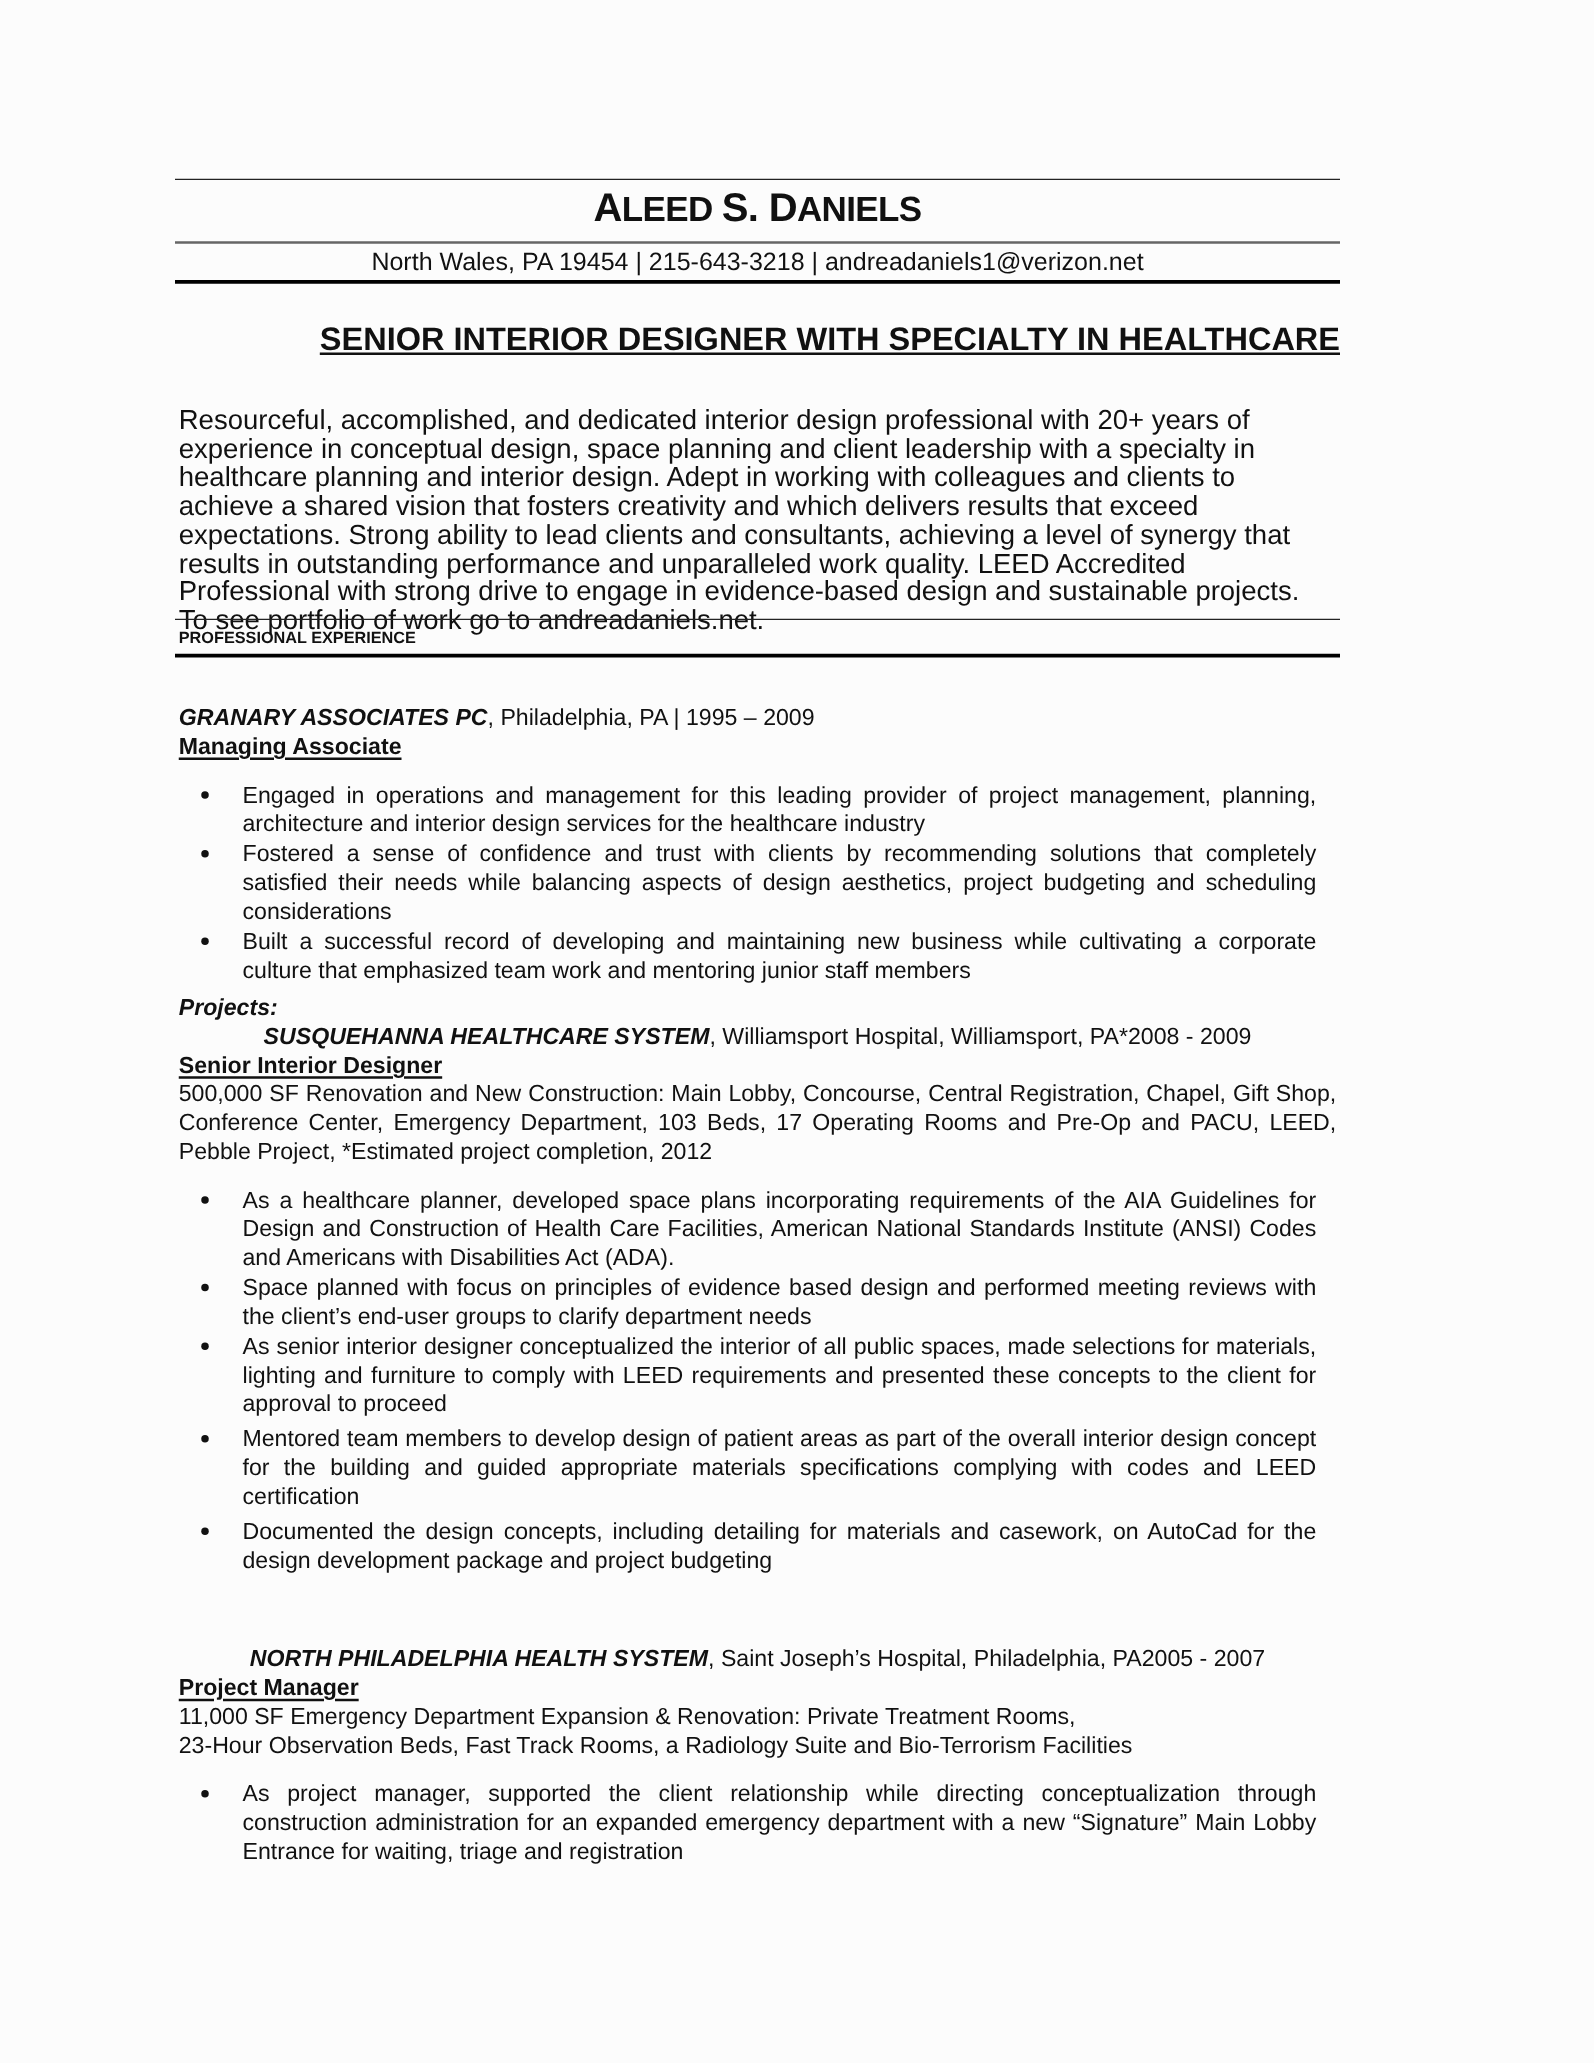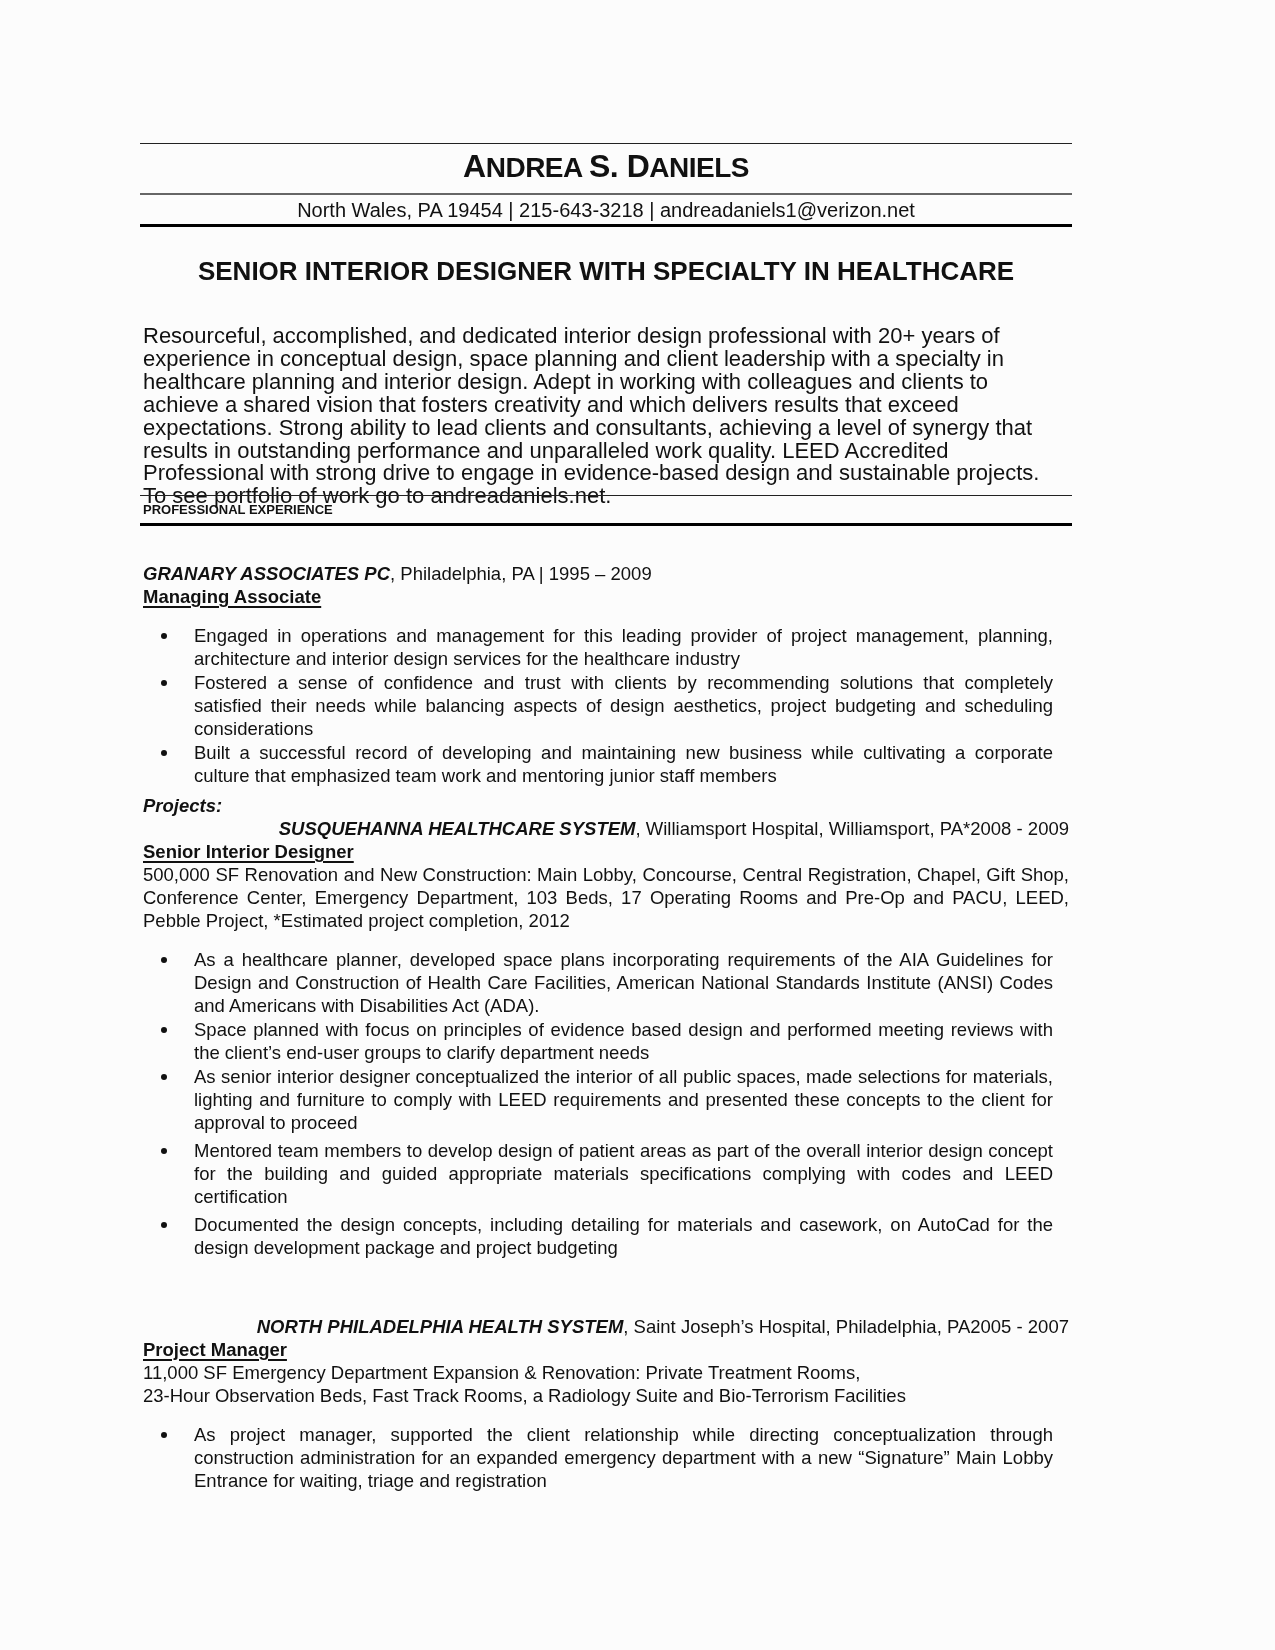--- a/index.html
+++ b/index.html
@@ -14,47 +14,47 @@
   .abs { position: absolute; }
   .name {
     left: 140px; width: 932px; top: 146px; text-align: center;
     font-weight: bold; font-size: 28px; letter-spacing: -0.5px; line-height: 40px;
   }
   .name .cap { font-size: 32px; }
   .contact {
     left: 140px; width: 932px; top: 198px; text-align: center; font-size: 20px; line-height: 24px;
   }
   .headline {
-    left: 140px; width: 932px; top: 254px; text-align: center;
-    font-weight: bold; font-size: 26px; line-height: 34px;
+    left: 140px; width: 932px; top: 254px; text-align: right;
+    font-weight: bold; font-size: 26px; line-height: 34px; text-decoration: underline;
   }
   .summary {
     left: 143px; width: 920px; top: 314px; font-size: 22px; line-height: 22.9px; margin-top: 11px;
   }
   .section-title {
     left: 143px; top: 499px; font-weight: bold; font-size: 13px; line-height: 22px;
   }
   .block { left: 143px; width: 926px; font-size: 18.5px; line-height: 23px; }
   .b { font-weight: bold; font-style: italic; }
   .u { font-weight: bold; text-decoration: underline; text-decoration-thickness: 2px; text-underline-offset: 3px; }
-  .row { display: flex; justify-content: flex-end; }
+  .row { display: flex; justify-content: center; }
   ul { list-style: none; margin: 16px; padding: 0; }
   li { position: relative; padding-left: 35px; text-align: justify; }
   li .dot {
     position: absolute; left: 2px; top: 9px; width: 6px; height: 6px; border-radius: 50%; background: #111;
   }
   li + li { margin-top: 1px; }
   .gap-li li + li { margin-top: 5px; }
 </style>
 </head>
 <body>
 
 <div class="rule r-thin" style="top:143px"></div>
 <div class="abs name">
-  <span class="cap">A</span><span>NDREA </span><span class="cap">S. </span><span class="cap">D</span><span>ANIELS</span>
+  <span class="cap">A</span><span>LEED </span><span class="cap">S. </span><span class="cap">D</span><span>ANIELS</span>
 </div>
 <div class="rule r-grey" style="top:193px"></div>
 <div class="abs contact">North Wales, PA 19454 | 215-643-3218 | andreadaniels1@verizon.net</div>
 <div class="rule r-thick" style="top:224px"></div>
 
 <div class="abs headline">SENIOR INTERIOR DESIGNER WITH SPECIALTY IN HEALTHCARE</div>
 
 <div class="abs summary">Resourceful, accomplished, and dedicated interior design professional with 20+ years of experience in conceptual design, space planning and client leadership with a specialty in healthcare planning and interior design.  Adept in working with colleagues and clients to achieve a shared vision that fosters creativity and which delivers results that exceed expectations.  Strong ability to lead clients and consultants, achieving a level of synergy that results in outstanding performance and unparalleled work quality. LEED Accredited Professional with strong drive to engage in evidence-based design and sustainable projects. To see portfolio of work go to andreadaniels.net.</div>
 
 <div class="rule r-thin" style="top:495px"></div>

